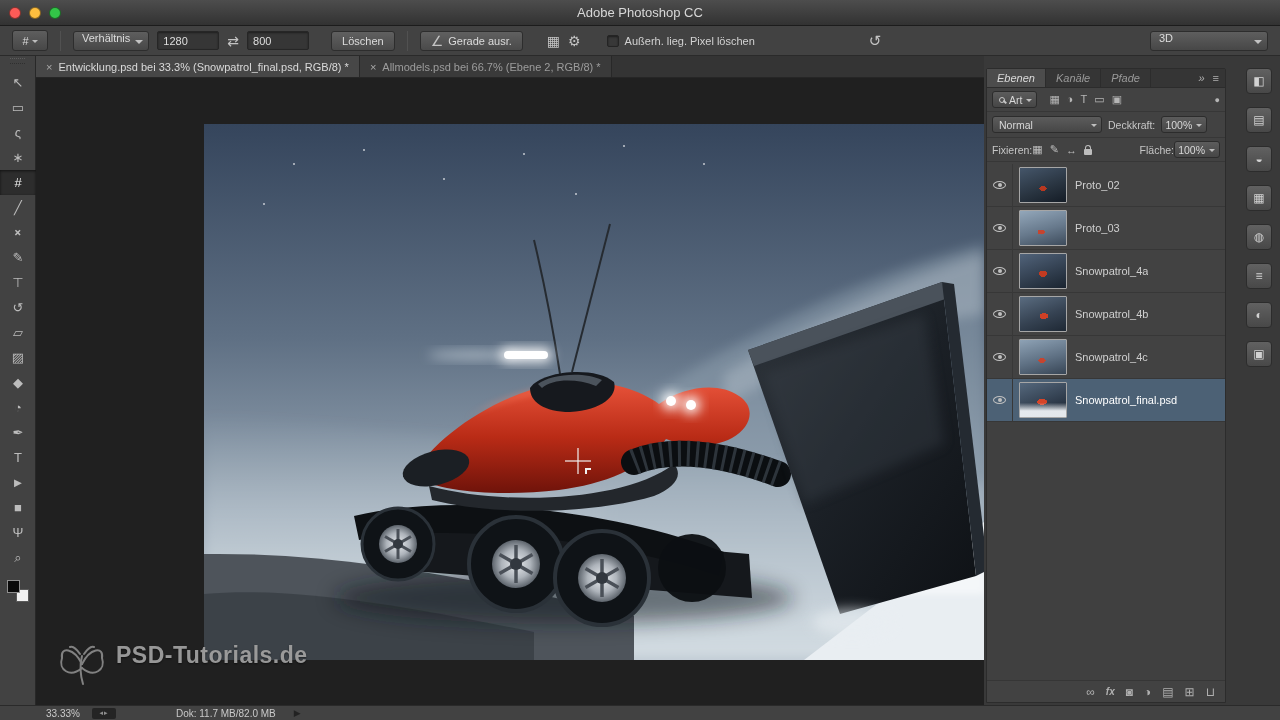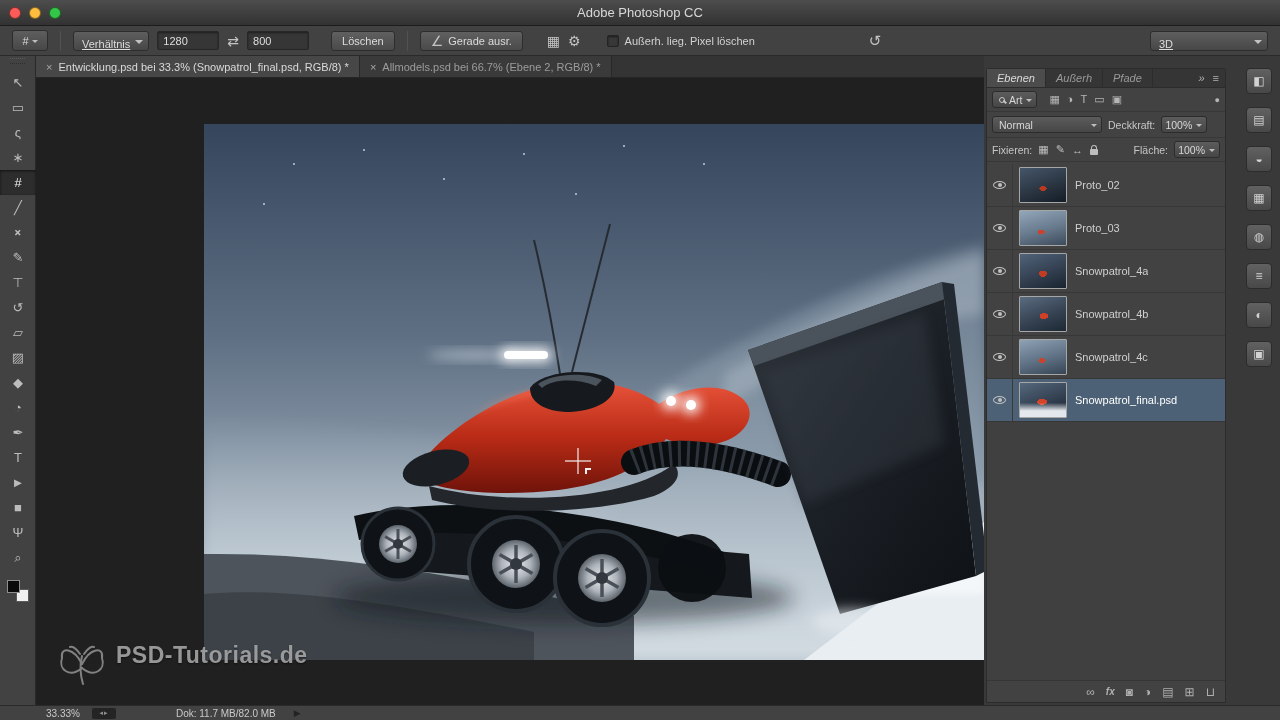--- a/index.html
+++ b/index.html
@@ -18,22 +18,22 @@
   #window-title { position:absolute; left:0; right:0; text-align:center; font-size:13px; color:#d8d8d8; }
 
   
   #optionsbar { position:absolute; left:0; top:26px; width:1280px; height:30px;
     background:#424242; border-bottom:1px solid #2a2a2a; display:flex; align-items:center; gap:8px; padding:0 12px; }
   .opt-sep { width:1px; height:20px; background:#2e2e2e; border-right:1px solid #515151; margin:0 4px; }
   .tool-preset { width:36px; height:21px; border:1px solid #2d2d2d; border-radius:3px;
     background:linear-gradient(#5e5e5e,#474747); display:flex; align-items:center; justify-content:center; gap:3px; color:#dcdcdc; }
   .tool-preset .tiny-arrow { border:3px solid transparent; border-top-color:#bdbdbd; margin-top:4px; }
   .dd { position:relative; height:20px; border:1px solid #2d2d2d; border-radius:3px;
-    background:linear-gradient(#5e5e5e,#474747); display:flex; align-items:flex-end;
-    padding:0 18px 0 8px; color:#dcdcdc; cursor:default;text-decoration:underline; }
+    background:linear-gradient(#5e5e5e,#474747); display:flex; align-items:flex-start;
+    padding:0 18px 0 8px; color:#dcdcdc; cursor:default; }
   .dd::after { content:""; position:absolute; right:5px; top:8px; border:4px solid transparent; border-top-color:#c2c2c2; }
   .btn { height:20px; border:1px solid #2d2d2d; border-radius:3px; background:linear-gradient(#606060,#4a4a4a);
     display:flex; align-items:center; gap:5px; padding:0 10px; color:#dcdcdc; }
   .num-field { width:62px; height:19px; background:#363636; border:1px solid #262626; border-radius:2px;
     color:#dedede; font-size:11px; padding:0 5px; box-shadow:inset 0 1px 2px rgba(0,0,0,.45);
     font-family:"Liberation Sans",sans-serif; }
   .opt-icon { color:#c3c3c3; font-size:14px; line-height:1; cursor:default; }
   .checkbox { width:12px; height:12px; background:#383838; border:1px solid #242424; border-radius:2px;
     box-shadow:inset 0 1px 2px rgba(0,0,0,.5); }
   .chk-wrap { display:flex; align-items:center; gap:6px; color:#d2d2d2; }
@@ -87,21 +87,21 @@
   .mini-dd::after { content:""; position:absolute; right:4px; top:7px; border:3.5px solid transparent; border-top-color:#bfbfbf; }
   .search-glyph { width:6px; height:6px; border:1.5px solid #c7c7c7; border-radius:50%; position:relative; display:inline-block; }
   .search-glyph::after { content:""; position:absolute; width:4px; height:1.5px; background:#c7c7c7;
     transform:rotate(45deg); right:-3px; bottom:-1px; }
   #filter-icons { display:flex; gap:7px; color:#b5b5b5; font-size:11px; }
   #filter-toggle { margin-left:auto; color:#b5b5b5; font-size:9px; }
   #blend-row { height:26px; gap:6px; }
   .lbl { color:#c6c6c6; font-size:10.5px; }
   #blend-dd { width:110px; }
   .val-dd { width:46px; justify-content:flex-end; }
-  #lock-row { height:24px; gap:6px; }
+  #lock-row { height:24px; }
   #lock-icons { display:flex; gap:7px; align-items:center; color:#bdbdbd; font-size:11px; }
   .mini-lock { width:8px; height:6px; background:#bdbdbd; border-radius:1px; position:relative; margin-top:4px; }
   .mini-lock::before { content:""; position:absolute; left:1px; top:-4px; width:4px; height:3px;
     border:1.5px solid #bdbdbd; border-bottom:none; border-radius:3px 3px 0 0; }
 
   #layer-list { position:absolute; left:0; right:0; top:95px; bottom:22px; overflow:hidden; background:#404040; }
   .layer-row { display:flex; align-items:center; height:43px; border-bottom:1px solid #373737; background:#424242; }
   .layer-row.selected { background:#4c6175; }
   .eye-cell { width:26px; height:43px; display:flex; align-items:center; justify-content:center; border-right:1px solid #383838; }
   .eye { width:13px; height:8px; border:1.5px solid #c0c0c0; border-radius:50%; position:relative; }
@@ -420,21 +420,21 @@
         </div>
 
       </div>
     </div>
 
     <div id="right-dock">
       <div id="layers-panel">
         <div id="layers-panel-tabs">
 
           <div class="ptab active">Ebenen</div>
-            <div class="ptab">Außerh</div>
+            <div class="ptab">Kanäle</div>
             <div class="ptab">Pfade</div>
             <span class="ptab-icons">
             <span>»</span>
             <span>≡</span>
           </span>
         </div>
         <div class="panel-row" id="filter-row">
           <div class="mini-dd">
             <span class="search-glyph"></span>
             <span>Art</span>

